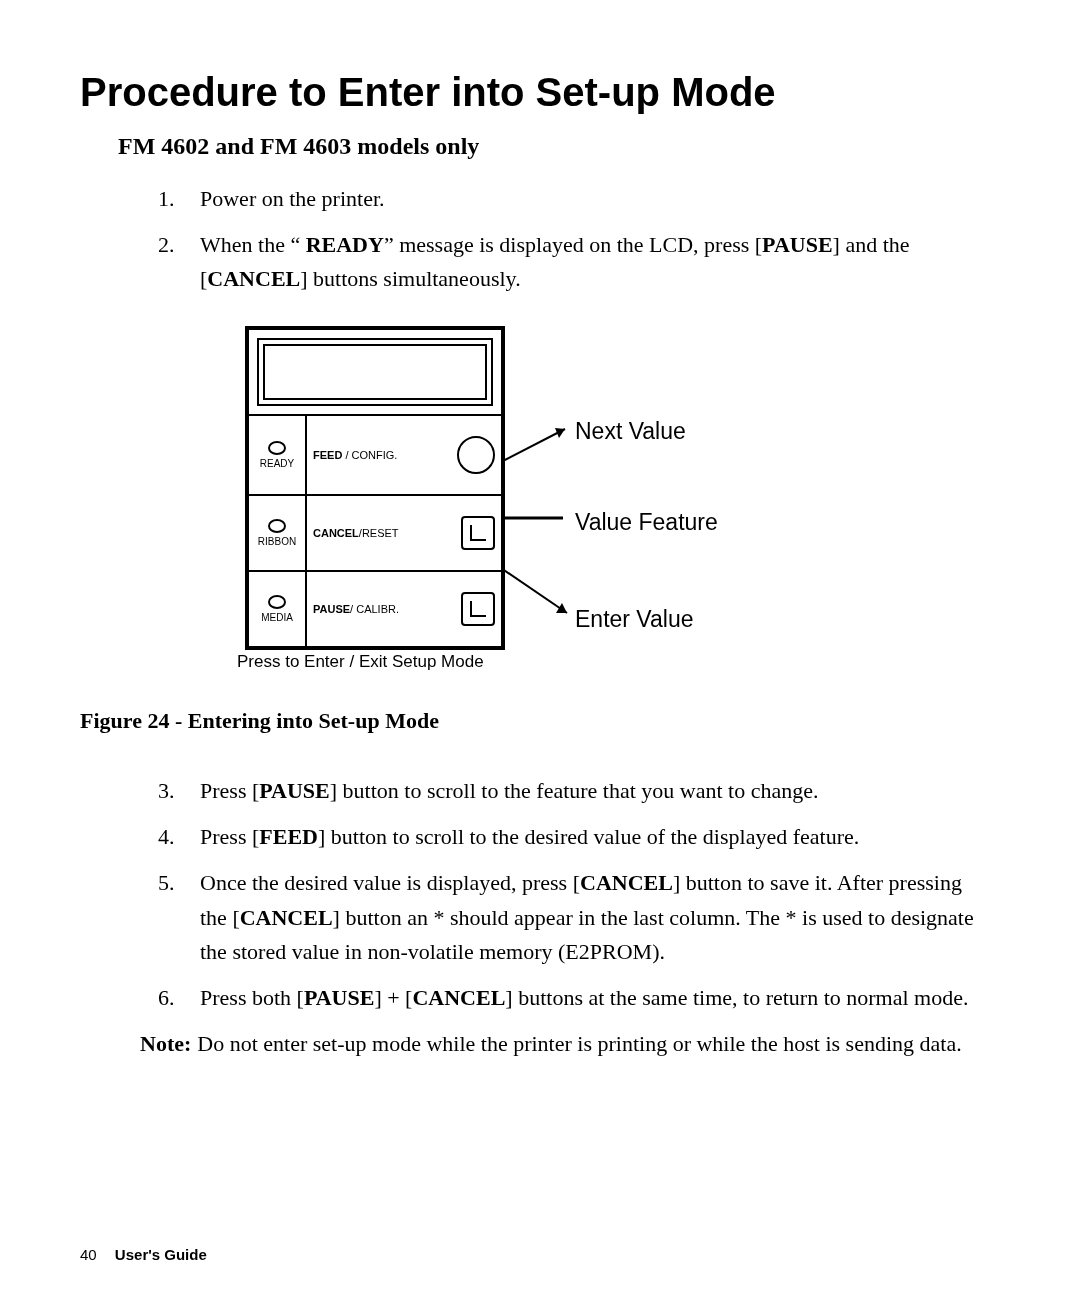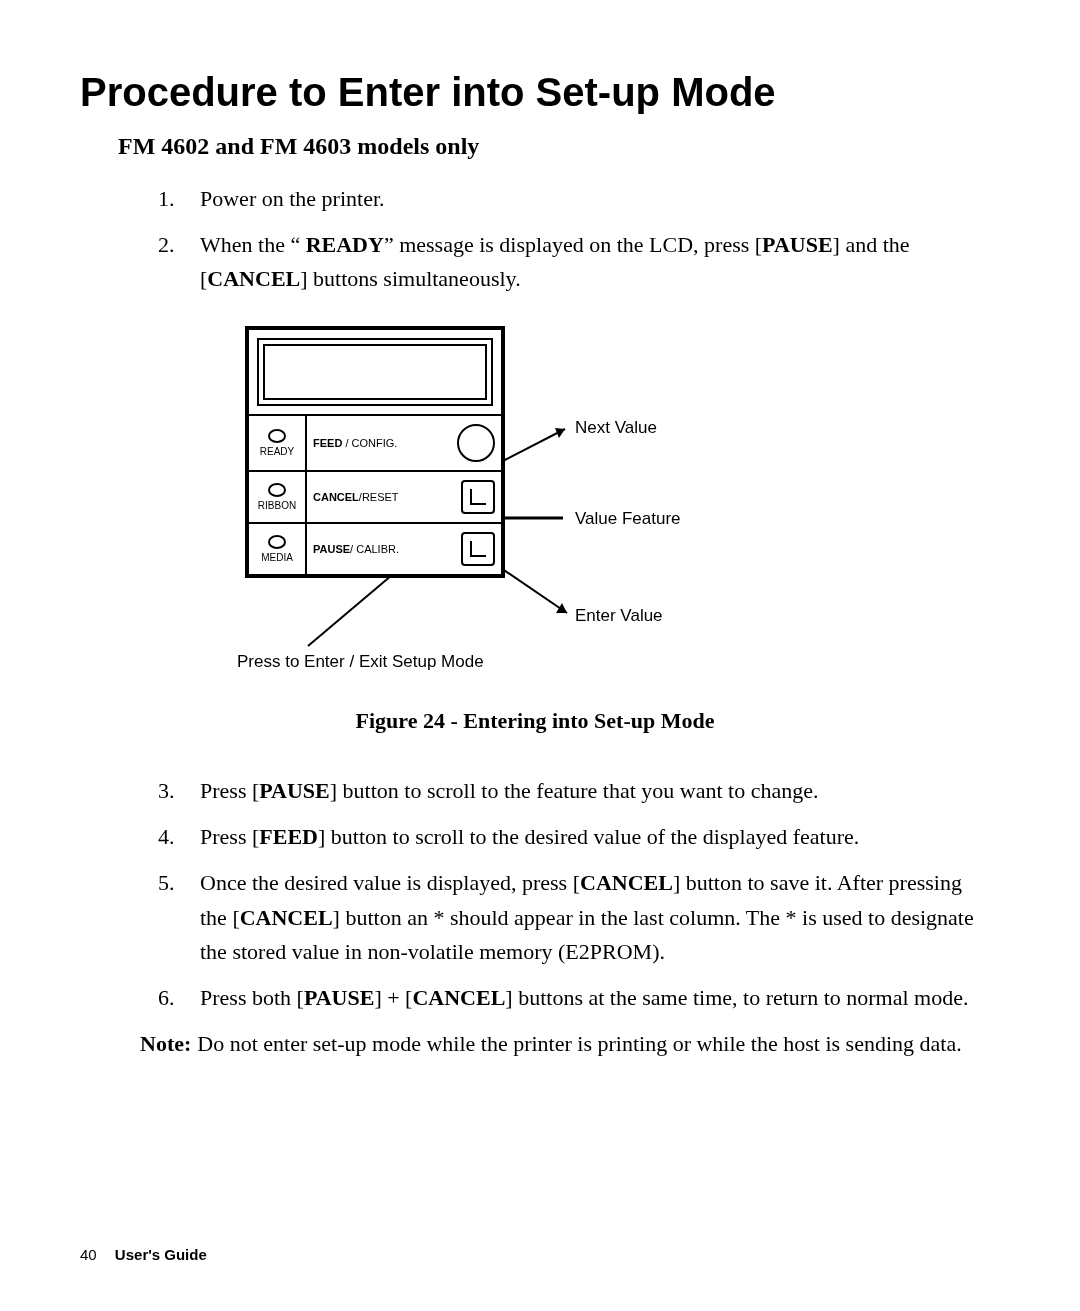--- a/index.html
+++ b/index.html
@@ -42,21 +42,20 @@
   }
   .item .body {
     flex: 1;
   }
   .item .body span.b { font-weight: 700; }
   .fig-wrap {
     margin: 30px 0 8px 0;
     text-align: center;
   }
   .fig-cap {
-    text-align: center;
     font-weight: 700;
     font-size: 22px;
     margin: 22px 0 40px 0;
   }
   .note {
     display: flex;
     font-size: 22px;
     line-height: 1.55;
     margin: 8px 0 0 60px;
   }
@@ -118,21 +117,21 @@
   .led {
     width: 14px; height: 10px;
     border: 2px solid #000;
     border-radius: 50%;
     background: #fff;
   }
   .btn-cell {
     flex:1;
     display:flex;
     align-items:center;
-    padding: 8px 6px;
+    padding: 20px 6px;
     gap: 6px;
   }
   .btn-lab {
     font-size: 11px;
   }
   .btn-lab .bb { font-weight:700; }
   .round-btn {
     width: 34px; height: 34px;
     border: 2px solid #000;
     border-radius: 50%;
@@ -147,21 +146,21 @@
     position: relative;
   }
   .square-btn::after{
     content:"";
     width:14px; height:14px;
     border:2px solid #000;
     border-top:none; border-right:none;
   }
   .callout {
     position: absolute;
-    font-size: 17px;
+    font-size: 23px;
     white-space: nowrap;
   }
   .press-caption{
     position:absolute;
     font-size:17px;
     text-align:right;
   }
 </style>
 </head>
 <body>

